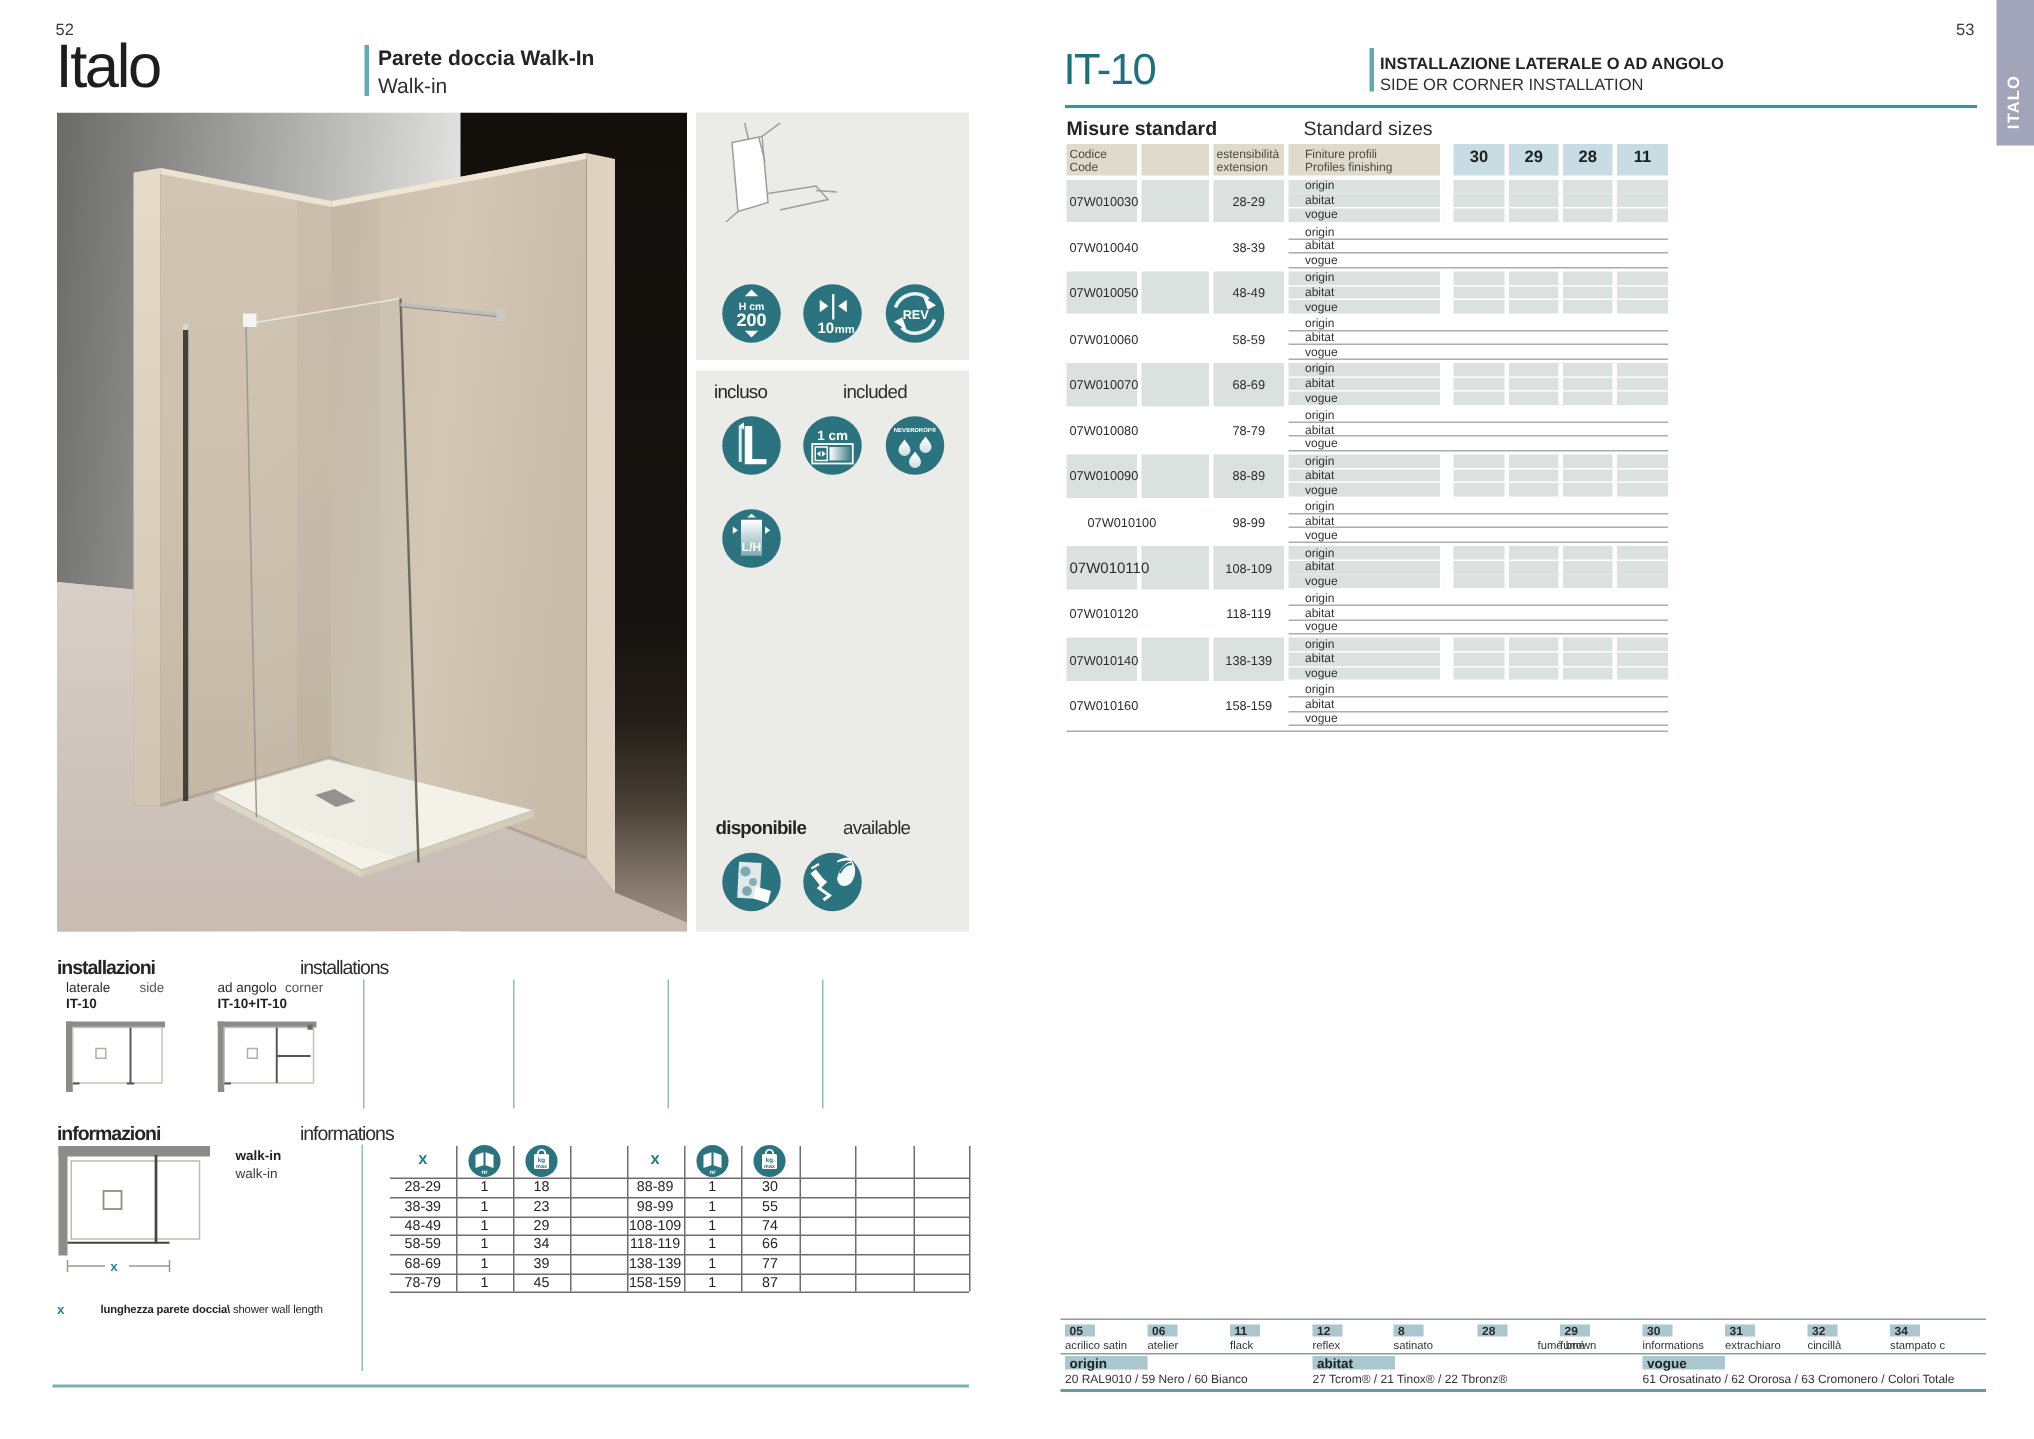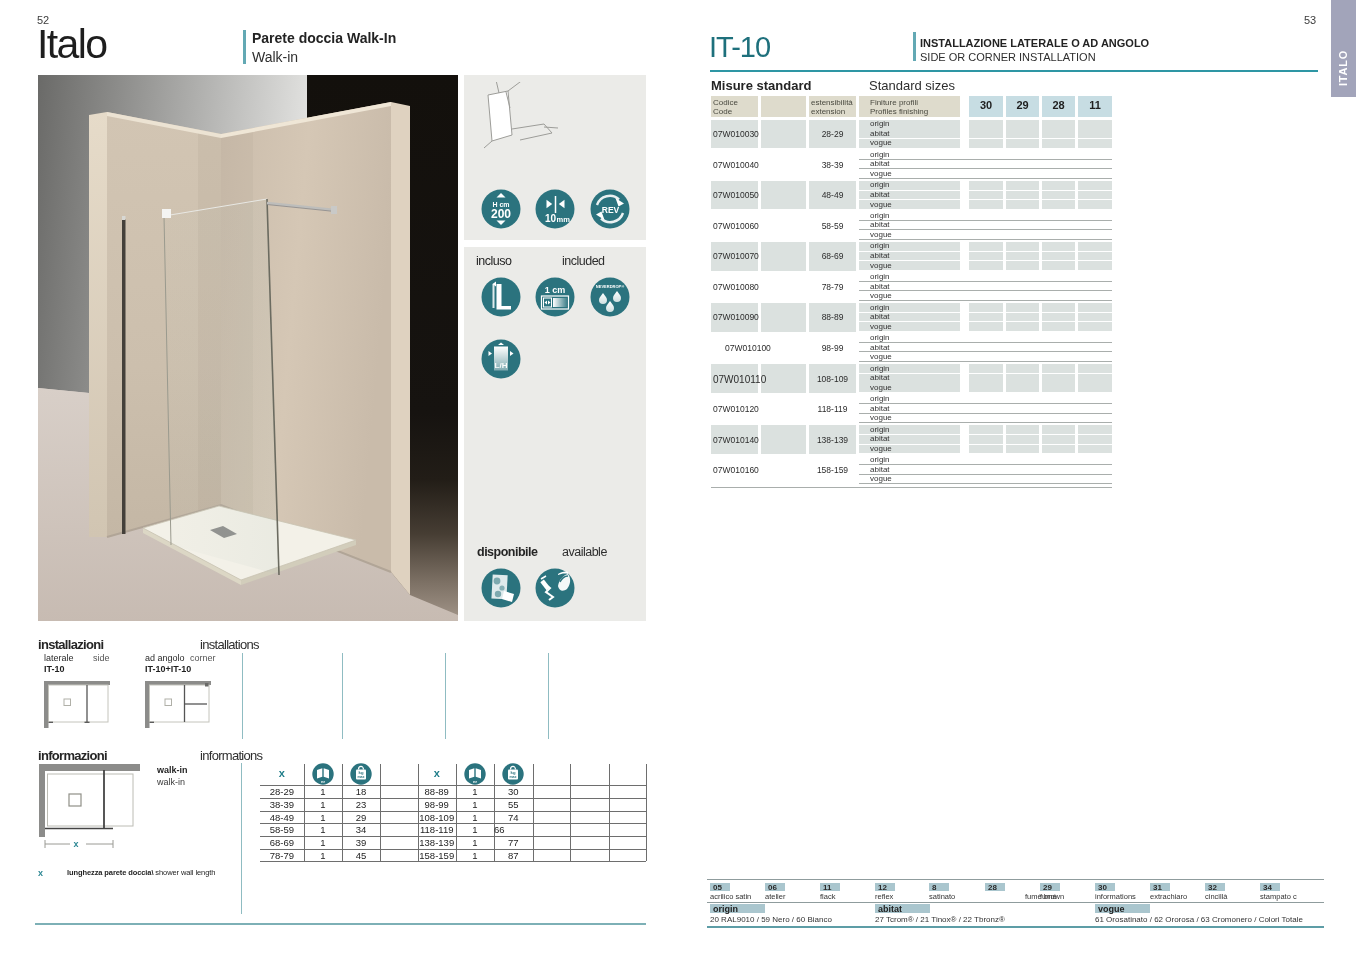--- a/index.html
+++ b/index.html
@@ -340,21 +340,21 @@
 <div class="t" style="left:304.3px;top:811.8px;width:37.3px;font-size:9.5px;color:#242424;text-align:center;">1</div>
 <div class="t" style="left:341.6px;top:811.8px;width:38.8px;font-size:9.5px;color:#242424;text-align:center;">29</div>
 <div class="t" style="left:417.8px;top:811.8px;width:37.9px;font-size:9.5px;color:#242424;text-align:center;">108-109</div>
 <div class="t" style="left:455.7px;top:811.8px;width:38.2px;font-size:9.5px;color:#242424;text-align:center;">1</div>
 <div class="t" style="left:493.9px;top:811.8px;width:38.8px;font-size:9.5px;color:#242424;text-align:center;">74</div>
 <div class="t" style="left:259.5px;top:824.3px;width:44.8px;font-size:9.5px;color:#242424;text-align:center;">58-59</div>
 <div class="t" style="left:304.3px;top:824.3px;width:37.3px;font-size:9.5px;color:#242424;text-align:center;">1</div>
 <div class="t" style="left:341.6px;top:824.3px;width:38.8px;font-size:9.5px;color:#242424;text-align:center;">34</div>
 <div class="t" style="left:417.8px;top:824.3px;width:37.9px;font-size:9.5px;color:#242424;text-align:center;">118-119</div>
 <div class="t" style="left:455.7px;top:824.3px;width:38.2px;font-size:9.5px;color:#242424;text-align:center;">1</div>
-<div class="t" style="left:493.9px;top:824.3px;width:38.8px;font-size:9.5px;color:#242424;text-align:left;">66</div>
+<div class="t" style="left:493.9px;top:824.3px;width:38.8px;font-size:9.5px;color:#242424;text-align:center;">66</div>
 <div class="t" style="left:259.5px;top:837.2px;width:44.8px;font-size:9.5px;color:#242424;text-align:center;">68-69</div>
 <div class="t" style="left:304.3px;top:837.2px;width:37.3px;font-size:9.5px;color:#242424;text-align:center;">1</div>
 <div class="t" style="left:341.6px;top:837.2px;width:38.8px;font-size:9.5px;color:#242424;text-align:center;">39</div>
 <div class="t" style="left:417.8px;top:837.2px;width:37.9px;font-size:9.5px;color:#242424;text-align:center;">138-139</div>
 <div class="t" style="left:455.7px;top:837.2px;width:38.2px;font-size:9.5px;color:#242424;text-align:center;">1</div>
 <div class="t" style="left:493.9px;top:837.2px;width:38.8px;font-size:9.5px;color:#242424;text-align:center;">77</div>
 <div class="t" style="left:259.5px;top:850.0px;width:44.8px;font-size:9.5px;color:#242424;text-align:center;">78-79</div>
 <div class="t" style="left:304.3px;top:850.0px;width:37.3px;font-size:9.5px;color:#242424;text-align:center;">1</div>
 <div class="t" style="left:341.6px;top:850.0px;width:38.8px;font-size:9.5px;color:#242424;text-align:center;">45</div>
 <div class="t" style="left:417.8px;top:850.0px;width:37.9px;font-size:9.5px;color:#242424;text-align:center;">158-159</div>

